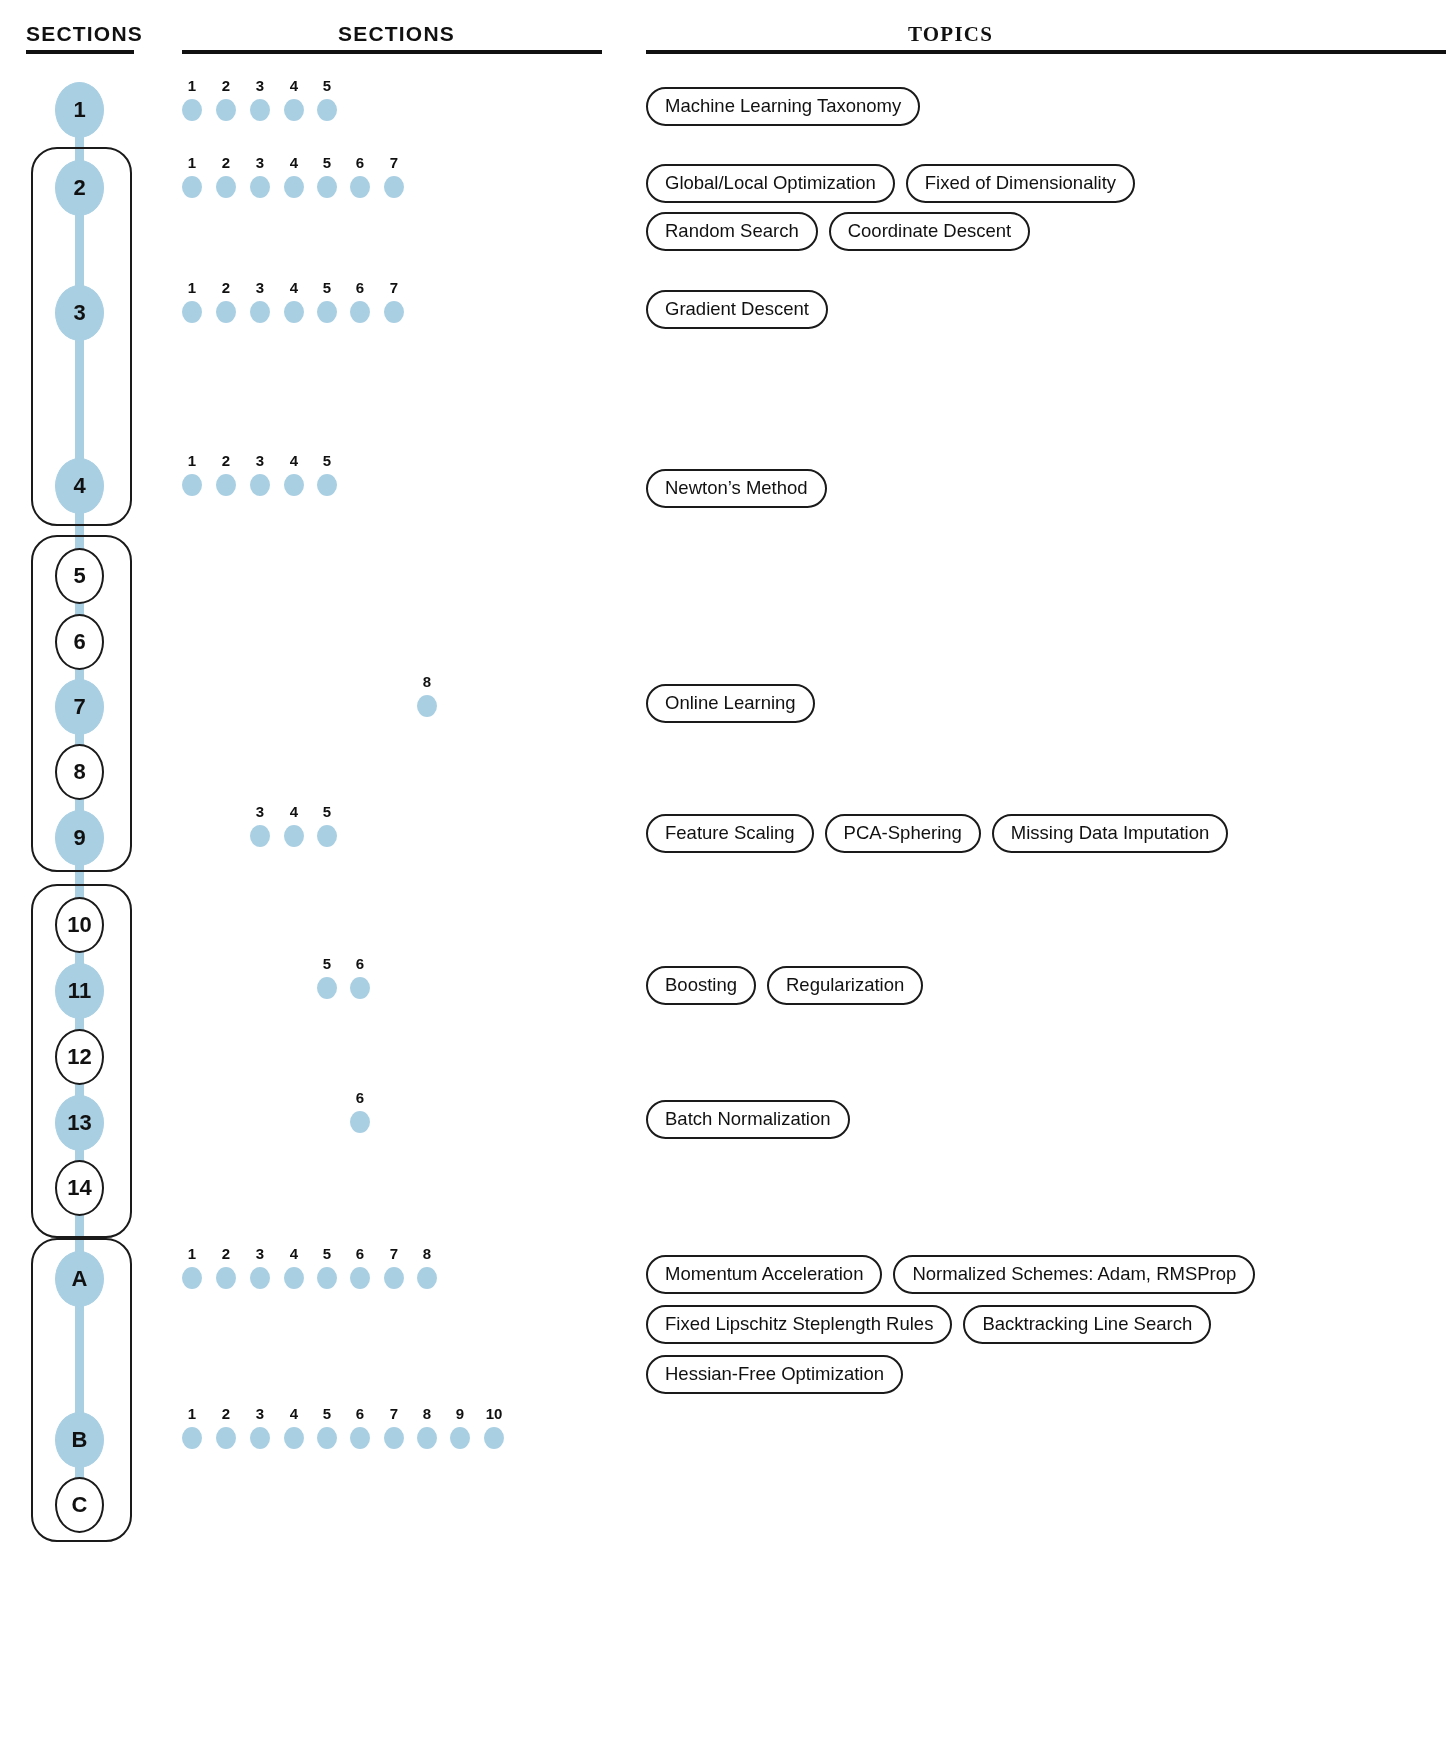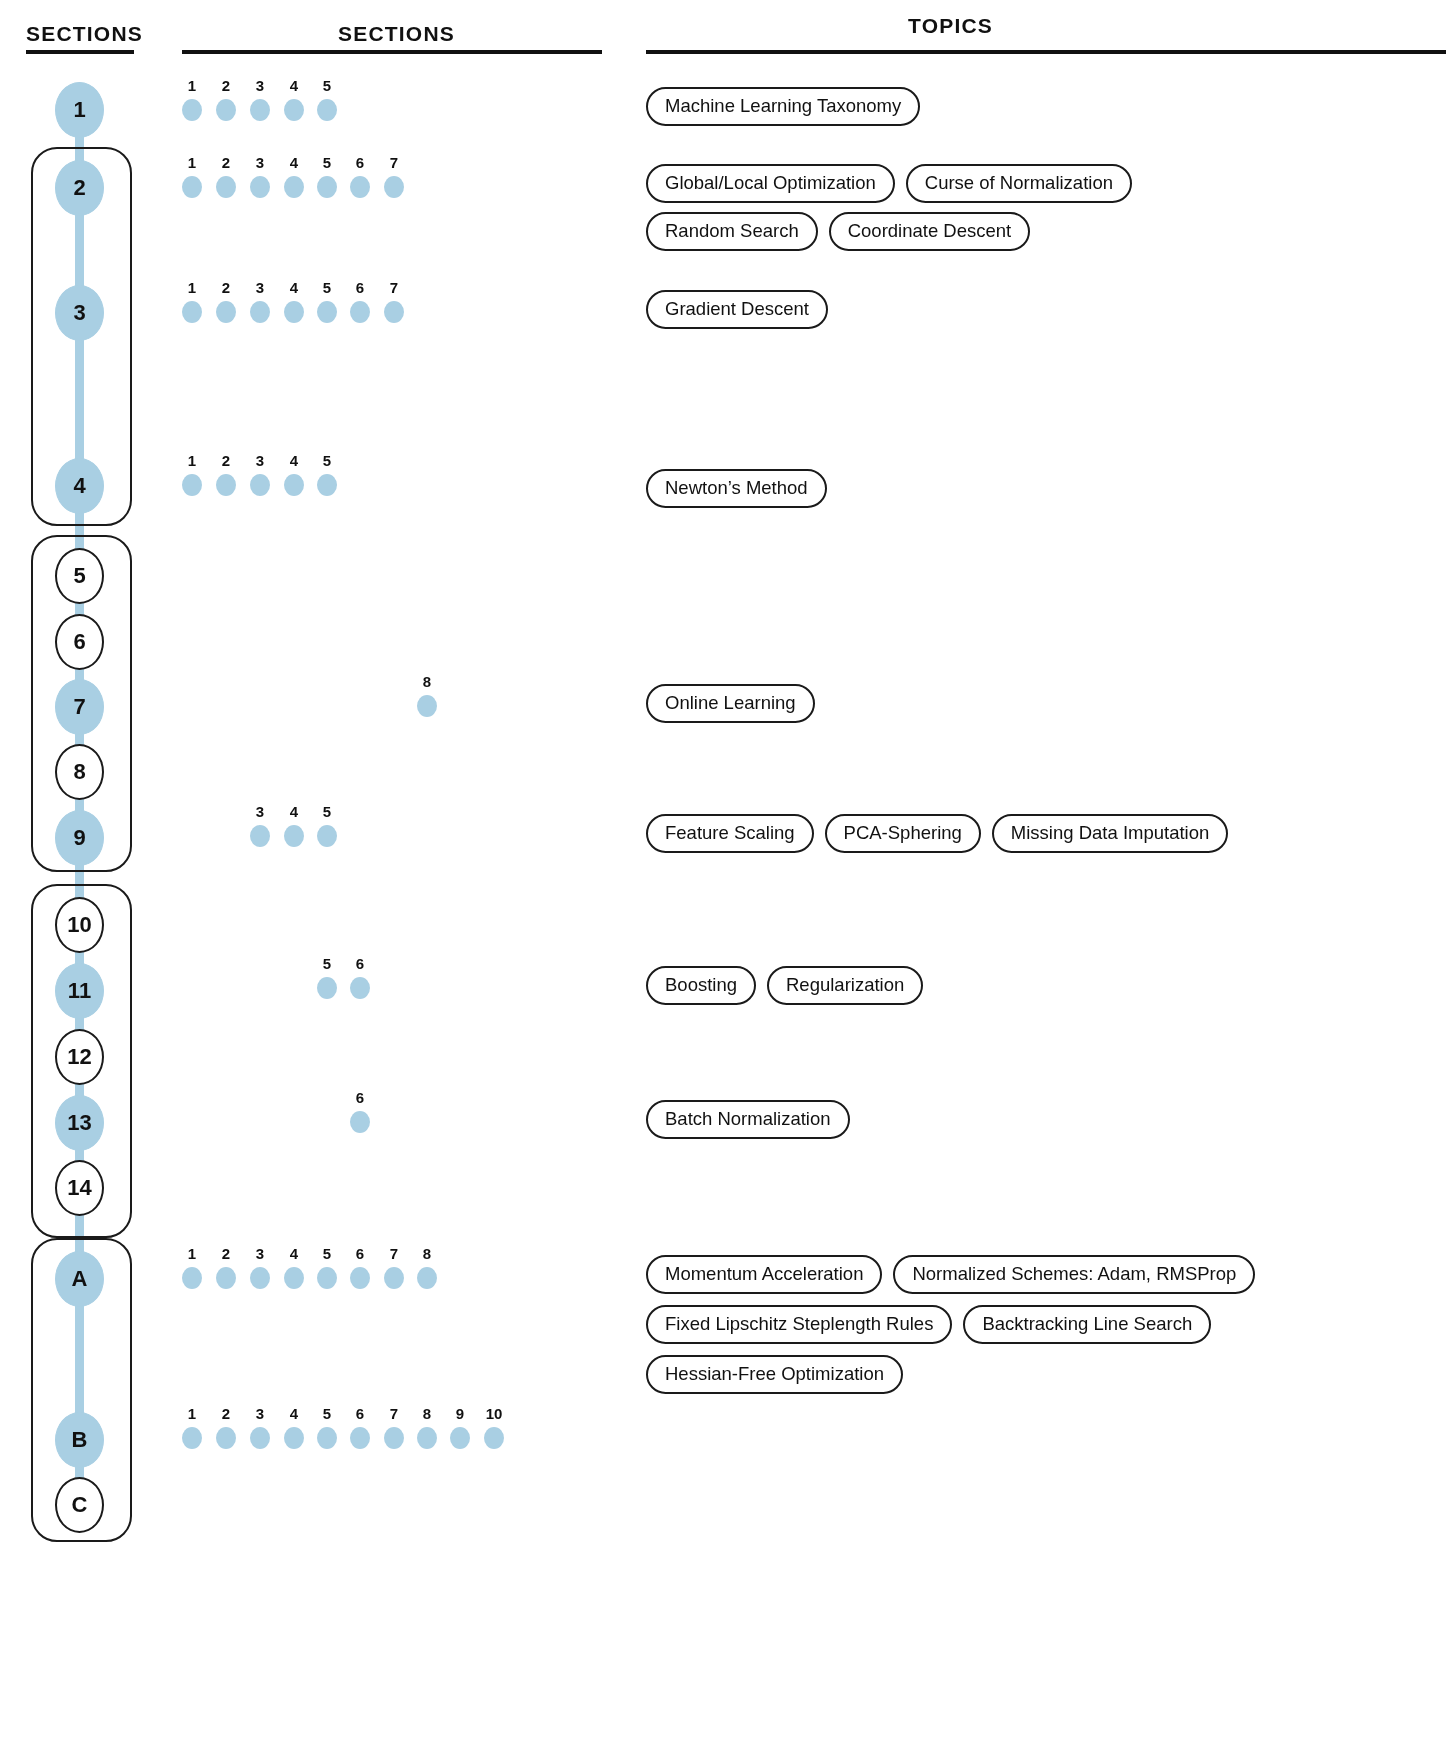--- a/index.html
+++ b/index.html
@@ -15,21 +15,21 @@
 
   
   .headers{position:absolute; left:0; top:0; width:1448px; height:56px;}
   .hdr{position:absolute; font-weight:bold; letter-spacing:1.2px; font-size:21px; color:#111;}
   .hdr-rule{position:absolute; height:4px; background:#111;}
 
   #hdr-chapter{left:26px;  top:22px;}
   #rule-chapter{left:26px; top:50px; width:108px;}
   #hdr-sections{left:338px; top:22px;}
   #rule-sections{left:182px; top:50px; width:420px;}
-  #hdr-topics{left:908px; top:14px;}
+  #hdr-topics{left:908px; top:22px;font-family:Liberation Serif, serif;}
   #rule-topics{left:646px; top:50px; width:800px;}
 
   
   #chapter-col{position:absolute; left:0; top:56px; width:180px; height:1692px;}
 
   .spine{
     position:absolute; left:75px; width:9px;
     background:#a9cfe3; border-radius:4px;
   }
 
@@ -336,21 +336,21 @@
       </div>
     </div>
   </div>
 
 <div id="topics-col">
     <div class="topic-row" style="top: 31px;">
       <div class="pill">Machine Learning Taxonomy</div>
     </div>
     <div class="topic-row" style="top: 108px;">
       <div class="pill">Global/Local Optimization</div>
-      <div class="pill">Curse of Normalization</div>
+      <div class="pill">Fixed of Dimensionality</div>
     </div>
     <div class="topic-row" style="top: 156px;">
       <div class="pill">Random Search</div>
       <div class="pill">Coordinate Descent</div>
     </div>
     <div class="topic-row" style="top: 234px;">
       <div class="pill">Gradient Descent</div>
     </div>
     <div class="topic-row" style="top: 413px;">
       <div class="pill">Newton’s Method</div>

